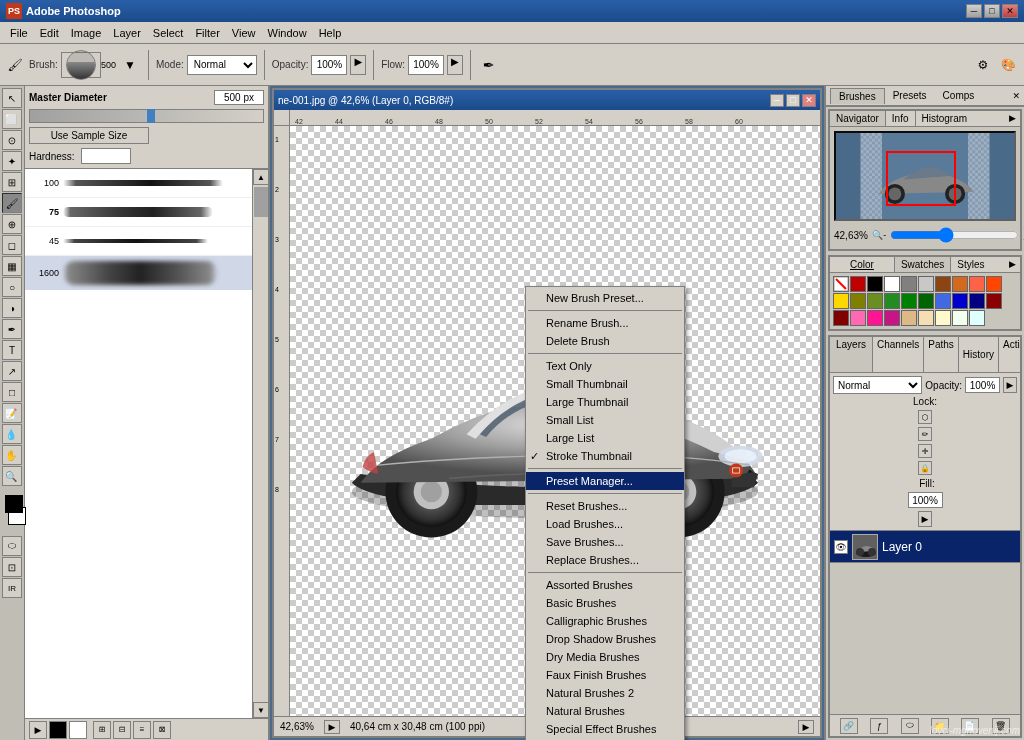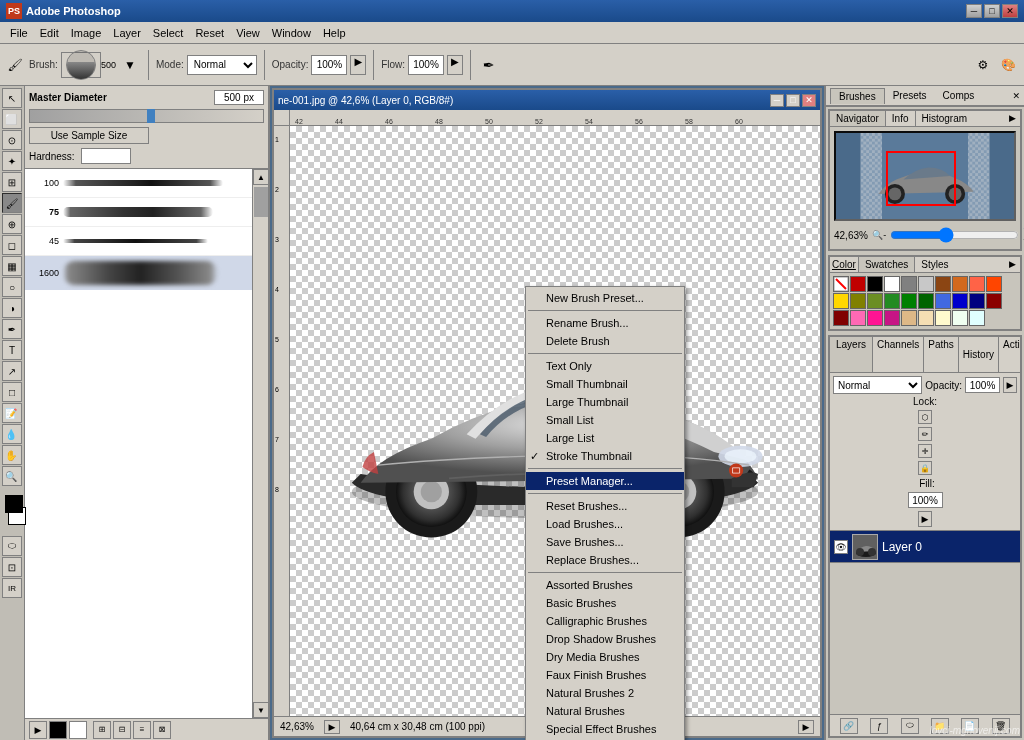--- a/index.html
+++ b/index.html
@@ -181,21 +181,21 @@
     <div class="title-btn close">✕</div>
   </div>
 </div>
 
 <div class="menu-bar">
   <span class="menu-item">File</span>
   <span class="menu-item">Edit</span>
   <span class="menu-item">Image</span>
   <span class="menu-item">Layer</span>
   <span class="menu-item">Select</span>
-  <span class="menu-item">Reset</span>
+  <span class="menu-item">Filter</span>
   <span class="menu-item">View</span>
   <span class="menu-item">Window</span>
   <span class="menu-item">Help</span>
 </div>
 
 <div class="toolbar">
   <div class="toolbar-group">
     <div class="tool-icon">🖌</div>
     <span class="label-text">Brush:</span>
     <div style="display:flex;flex-direction:row;align-items:center;position:relative;">
@@ -531,21 +531,21 @@
           <span style="font-size:10px;">42,63%</span>
           <div style="font-size:9px;cursor:pointer;">🔍-</div>
           <input type="range" style="flex: 1 1 0%; height: 10px;" value="43" min="1" max="100">
           <div style="font-size:9px;cursor:pointer;">🔍+</div>
         </div>
       </div>
     </div>
 
     <div style="border:2px solid #808080;margin:2px;">
       <div style="background:#d4d0c8;border-bottom:1px solid #808080;display:flex;">
-        <div style="padding:2px 2px;font-size:10px;cursor:pointer;border-right:1px solid #808080;text-decoration:underline;">Color</div>
+        <div style="padding:2px 20px;font-size:10px;cursor:pointer;border-right:1px solid #808080;text-decoration:underline;">Color</div>
         <div style="padding:2px 6px;font-size:10px;cursor:pointer;background:#c8c5bc;border-right:1px solid #808080;">Swatches</div>
         <div style="padding:2px 6px;font-size:10px;cursor:pointer;">Styles</div>
         <div style="margin-left:auto;padding:2px 4px;font-size:9px;cursor:pointer;">▶</div>
       </div>
       <div style="padding:3px;background:#c8c5bc;display:flex;flex-wrap:wrap;gap:1px;">
 
         <div style="width:16px;height:16px;border:1px solid #666;background:white;position:relative;cursor:pointer;">
           <div style="position:absolute;inset:0;display:flex;align-items:center;justify-content:center;">
             <svg width="14" height="14">
                 <line x1="2" y1="2" x2="12" y2="12" stroke="red" stroke-width="2"></line>

